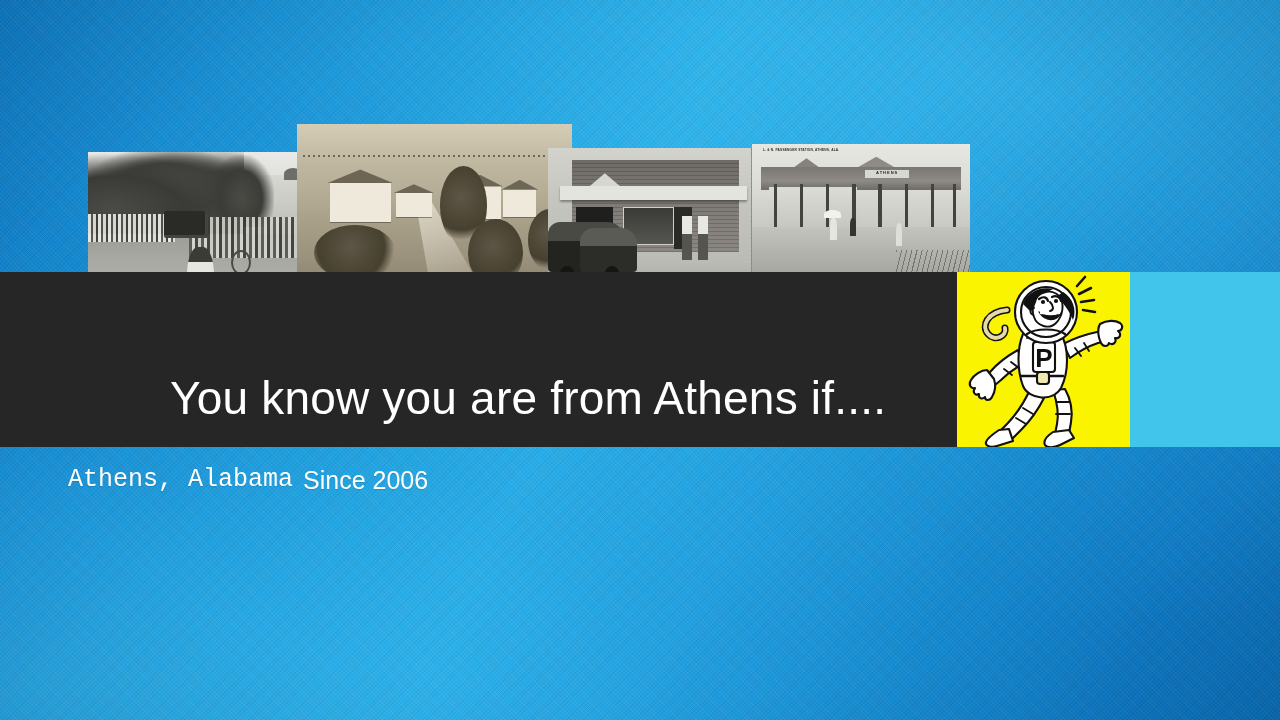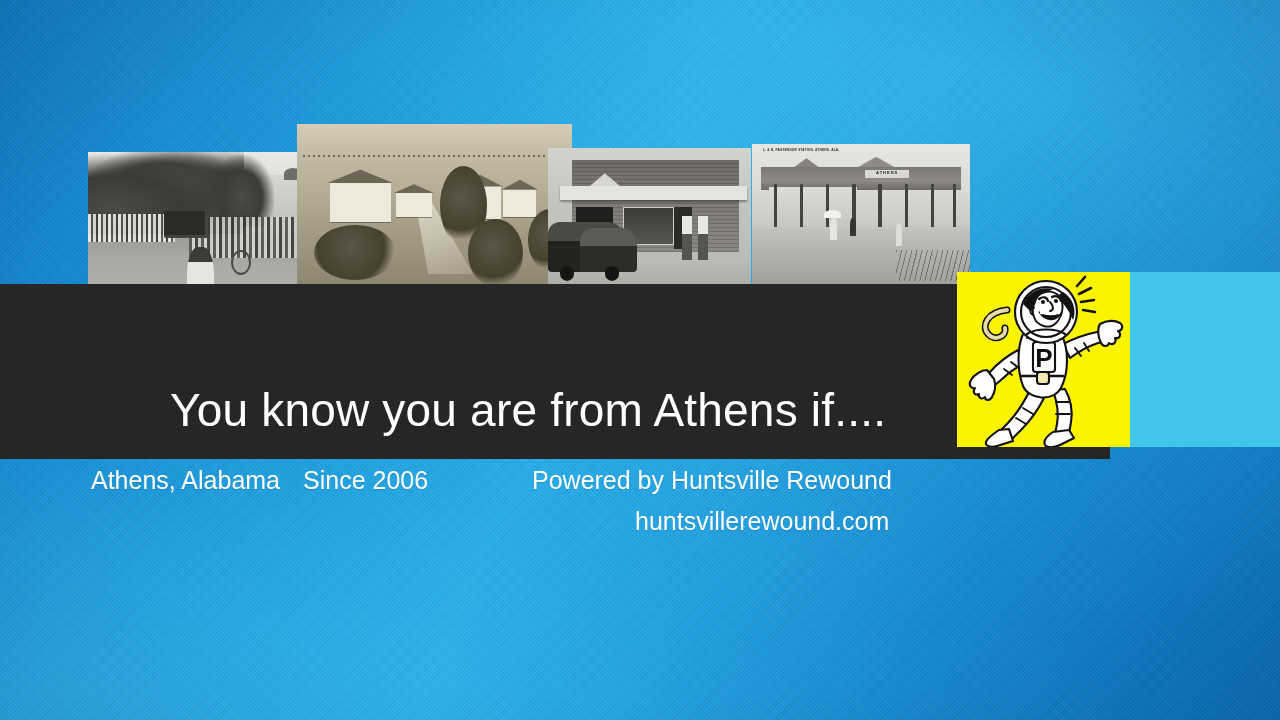--- a/index.html
+++ b/index.html
@@ -308,21 +308,20 @@
     position: absolute; right: 3%; bottom: 4%;
     font-size: 3.5px; color: #2e2e2b;
   }
 
   
   #title-banner {
     position: absolute;
     left: 0; top: 272px;
     width: 1110px; height: 175px;
     background: #262626;
-    margin-top: 12px;
   }
   #title-text {
     position: absolute;
     left: 170px;
     top: 100px;
     font-size: 46px;
     line-height: 52px;
     color: #ffffff;
     font-weight: 400;
     letter-spacing: .2px;
@@ -347,21 +346,21 @@
 
   
   .sub {
     position: absolute;
     color: #ffffff;
     font-size: 25px;
     line-height: 30px;
     white-space: nowrap;
     text-shadow: 0 1px 1px rgba(0,0,0,.12);
   }
-  #sub-place   { left: 91px;  top: 465px; }
+  #sub-place   { left: 68px;  top: 465px; font-family: Liberation Mono, monospace; }
   #sub-since   { left: 303px; top: 465px; }
   #sub-powered { left: 532px; top: 465px; }
   #sub-url     { left: 635px; top: 506px; }
 </style>
 </head>
 <body>
 
 <div id="slide">
 
   <div class="bg-base"></div>
@@ -535,16 +534,14 @@
         <path d="M120 14 L128 5"></path>
         <path d="M126 38 L138 40"></path>
       </g>
 
       <text x="87" y="95" text-anchor="middle" font-family="Liberation Sans, sans-serif" font-size="26" font-weight="bold" fill="#111">P</text>
     </svg>
   </div>
 
   <div class="sub" id="sub-place">Athens, Alabama</div>
   <div class="sub" id="sub-since">Since 2006</div>
-  <div class="sub" id="sub-powered">Powered by Huntsville Rewound</div>
-  <div class="sub" id="sub-url">huntsvillerewound.com</div>
 
 </div>
 
 </body></html>

